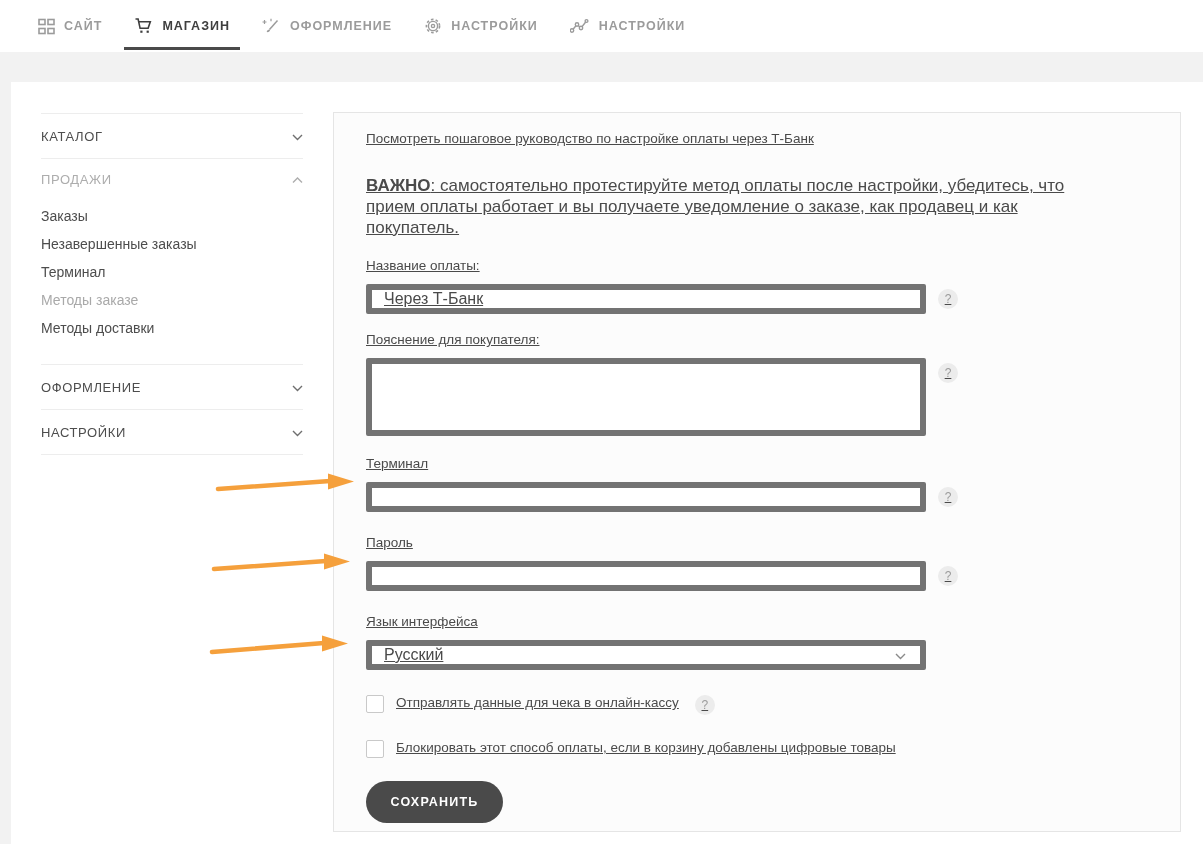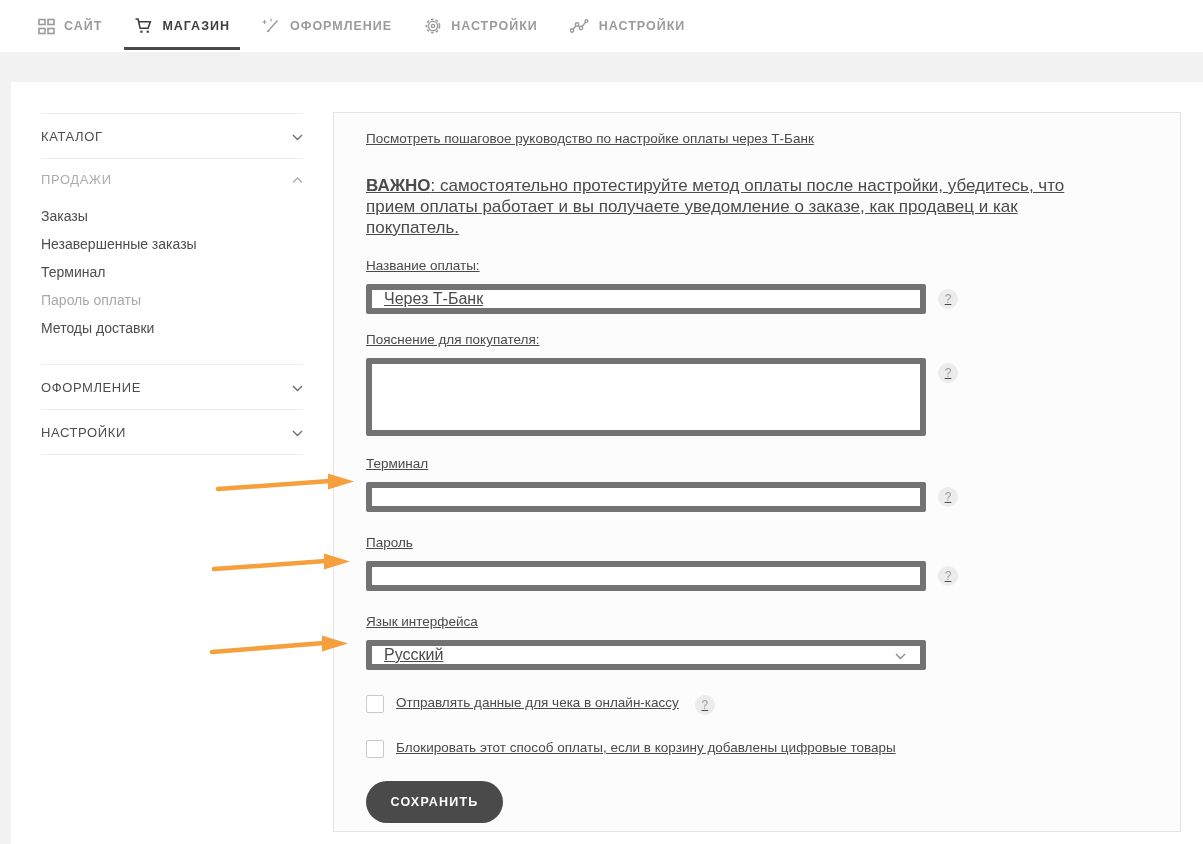--- a/index.html
+++ b/index.html
@@ -155,21 +155,21 @@
       <span class="chev">
         <svg width="11" height="7" viewBox="0 0 11 7" fill="none" stroke="currentColor" stroke-width="1.4">
             <path d="M1 5.5 L5.5 1 L10 5.5"></path>
           </svg>
       </span>
     </div>
     <nav class="sb-list">
       <div class="sb-item">Заказы</div>
       <div class="sb-item">Незавершенные заказы</div>
       <div class="sb-item">Терминал</div>
-      <div class="sb-item current">Пароль оплаты</div>
+      <div class="sb-item current">Методы заказе</div>
       <div class="sb-item">Методы доставки</div>
     </nav>
     <div class="sb-head">
       <span>ОФОРМЛЕНИЕ</span>
       <span class="chev">
         <svg width="11" height="7" viewBox="0 0 11 7" fill="none" stroke="currentColor" stroke-width="1.4">
             <path d="M1 1 L5.5 5.5 L10 1"></path>
           </svg>
       </span>
     </div>

